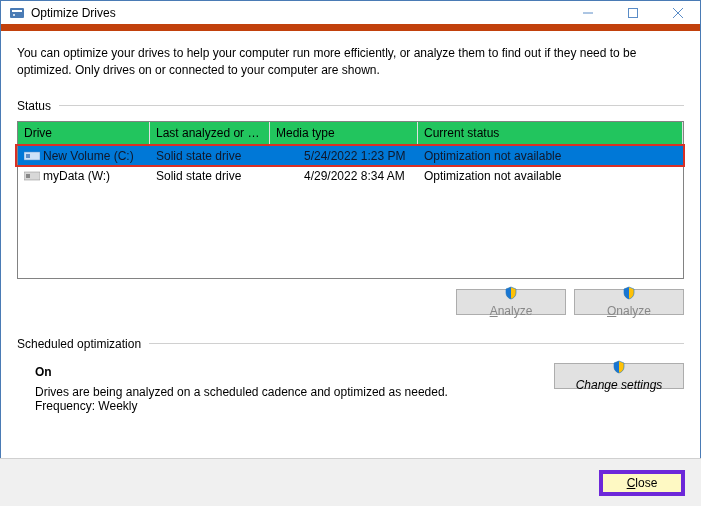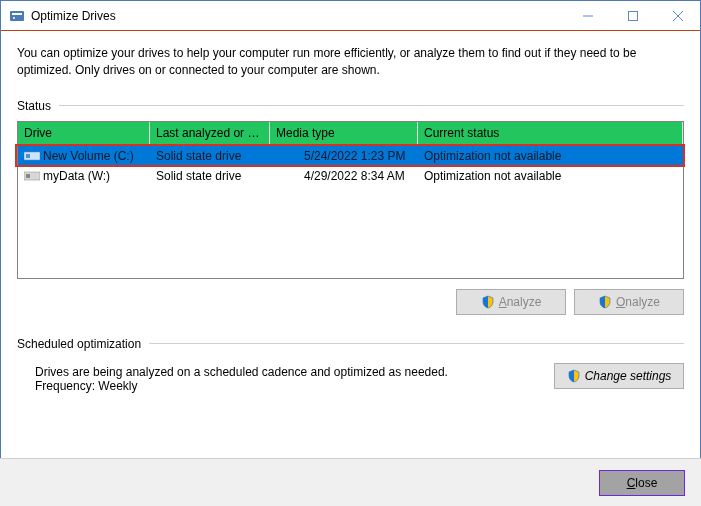--- a/index.html
+++ b/index.html
@@ -1,17 +1,17 @@
 <!DOCTYPE html>
 <html><head>
 <meta charset="utf-8">
 <style>
 * { box-sizing: border-box; margin: 0; padding: 0; }
 body { font-family: "Segoe UI", Tahoma, sans-serif; font-size: 12px; background: #fff; width: 701px; height: 506px; overflow: hidden; border: 1px solid #4a7bb5; }
-.titlebar { background: #fff; height: 30px; display: flex; align-items: center; padding-left: 8px; border-bottom: 1px solid #c2410c; }
+.titlebar { background: #fff; height: 30px; display: flex; align-items: center; padding-left: 8px; border-bottom: 7px solid #c2410c; }
 .titlebar-icon { width: 16px; height: 16px; margin-right: 6px; }
 .titlebar-title { flex: 1; font-size: 12px; color: #000; }
 .titlebar-btns { display: flex; height: 100%; }
 .titlebar-btn { width: 45px; height: 100%; display: flex; align-items: center; justify-content: center; color: #5a8cc7; }
 .content { padding: 14px 16px 10px 16px; }
 .intro { font-size: 12px; color: #000; line-height: 1.4; margin-bottom: 20px; }
 .section-label { font-size: 12px; color: #000; display: flex; align-items: center; gap: 8px; margin-bottom: 8px; }
 .section-label .line { flex: 1; height: 1px; background: #d0d0d0; }
 .table-wrap { border: 1px solid #828282; height: 158px; overflow: hidden; position: relative; }
 .thead { display: flex; background: #22c55e; border-bottom: 1px solid #d0d0d0; height: 24px; }
@@ -20,32 +20,32 @@
 .tr { display: flex; height: 20px; align-items: center; }
 .tr.selected { background: #0078d7; color: #0f172a; }
 .td { padding: 2px 6px; font-size: 12px; white-space: nowrap; overflow: hidden; }
 .col-drive { width: 132px; display: flex; align-items: center; gap: 3px; }
 .col-media { width: 148px; }
 .col-last { width: 120px; }
 .col-status { flex: 1; }
 .drive-icon { width: 16px; height: 12px; flex-shrink: 0; }
 .highlight-box { position: absolute; border: 2px solid #d93025; pointer-events: none; }
 .btn-row { display: flex; justify-content: flex-end; gap: 8px; margin-top: 10px; }
-.btn { min-width: 110px; height: 26px; font-size: 12px; background: #e1e1e1; border: 1px solid #adadad; display: inline-flex; align-items: center; justify-content: center; gap: 4px; cursor: pointer; }
+.btn { min-width: 110px; height: 26px; font-size: 12px; background: #e1e1e1; border: 1px solid #adadad; display: inline-flex; align-items: center; justify-content: center; gap: 4px; cursor: pointer; flex-direction: column; }
 .btn.disabled { color: #888; cursor: default; }
 .btn .shield { width: 14px; height: 14px; }
 .btn .ul { text-decoration: underline; }
 .sched { margin-top: 22px; }
 .sched-body { padding: 6px 0 0 18px; position: relative; }
 .sched-on { font-weight: 600; margin-bottom: 6px; }
 .sched-desc { margin-bottom: 0; }
 .sched-freq { }
 .change-btn { position: absolute; right: 0; top: 4px; }
 .footer { position: absolute; bottom: 0; left: 0; right: 0; height: 48px; background: #f0f0f0; border-top: 1px solid #d0d0d0; display: flex; align-items: center; justify-content: flex-end; padding-right: 16px; }
-.footer .btn { min-width: 86px; background: #a3a3a3; border: 1px solid #6d28d9; color: #000; }
+.footer .btn { min-width: 86px; background: #fef9c3; border: 4px solid #6d28d9; color: #000; }
 </style>
 </head>
 <body>
 
 <div class="titlebar">
   <span class="titlebar-icon">
     <svg viewBox="0 0 16 16">
         <rect x="1" y="3" width="14" height="10" fill="#4a7bb5" rx="1"></rect>
         <rect x="3" y="5" width="10" height="2" fill="#fff"></rect>
         <circle cx="5" cy="10" r="1" fill="#fff"></circle>
@@ -134,20 +134,21 @@
       <span><span class="ul">O</span><span>nalyze</span></span>
     </button>
   </div>
 
   <div class="sched">
     <div class="section-label">
       <span>Scheduled optimization</span>
       <span class="line"></span>
     </div>
     <div class="sched-body">
+      <div class="sched-on">On</div>
       <div class="sched-desc">Drives are being analyzed on a scheduled cadence and optimized as needed.</div>
       <div class="sched-freq">Frequency: Weekly</div>
       <button class="btn change-btn" style="min-width:130px;font-style:italic;">
         <span class="shield"><svg viewBox="0 0 14 14">
               <path d="M7 1 L12 3 V7 C12 10 9.5 12.5 7 13 C4.5 12.5 2 10 2 7 V3 Z" fill="#ffc107" stroke="#1976d2" stroke-width="0.6"></path>
               <path d="M7 1 L7 13 C4.5 12.5 2 10 2 7 V3 Z" fill="#1976d2"></path>
             </svg></span>
         <span>Change settings</span>
       </button>
     </div>

